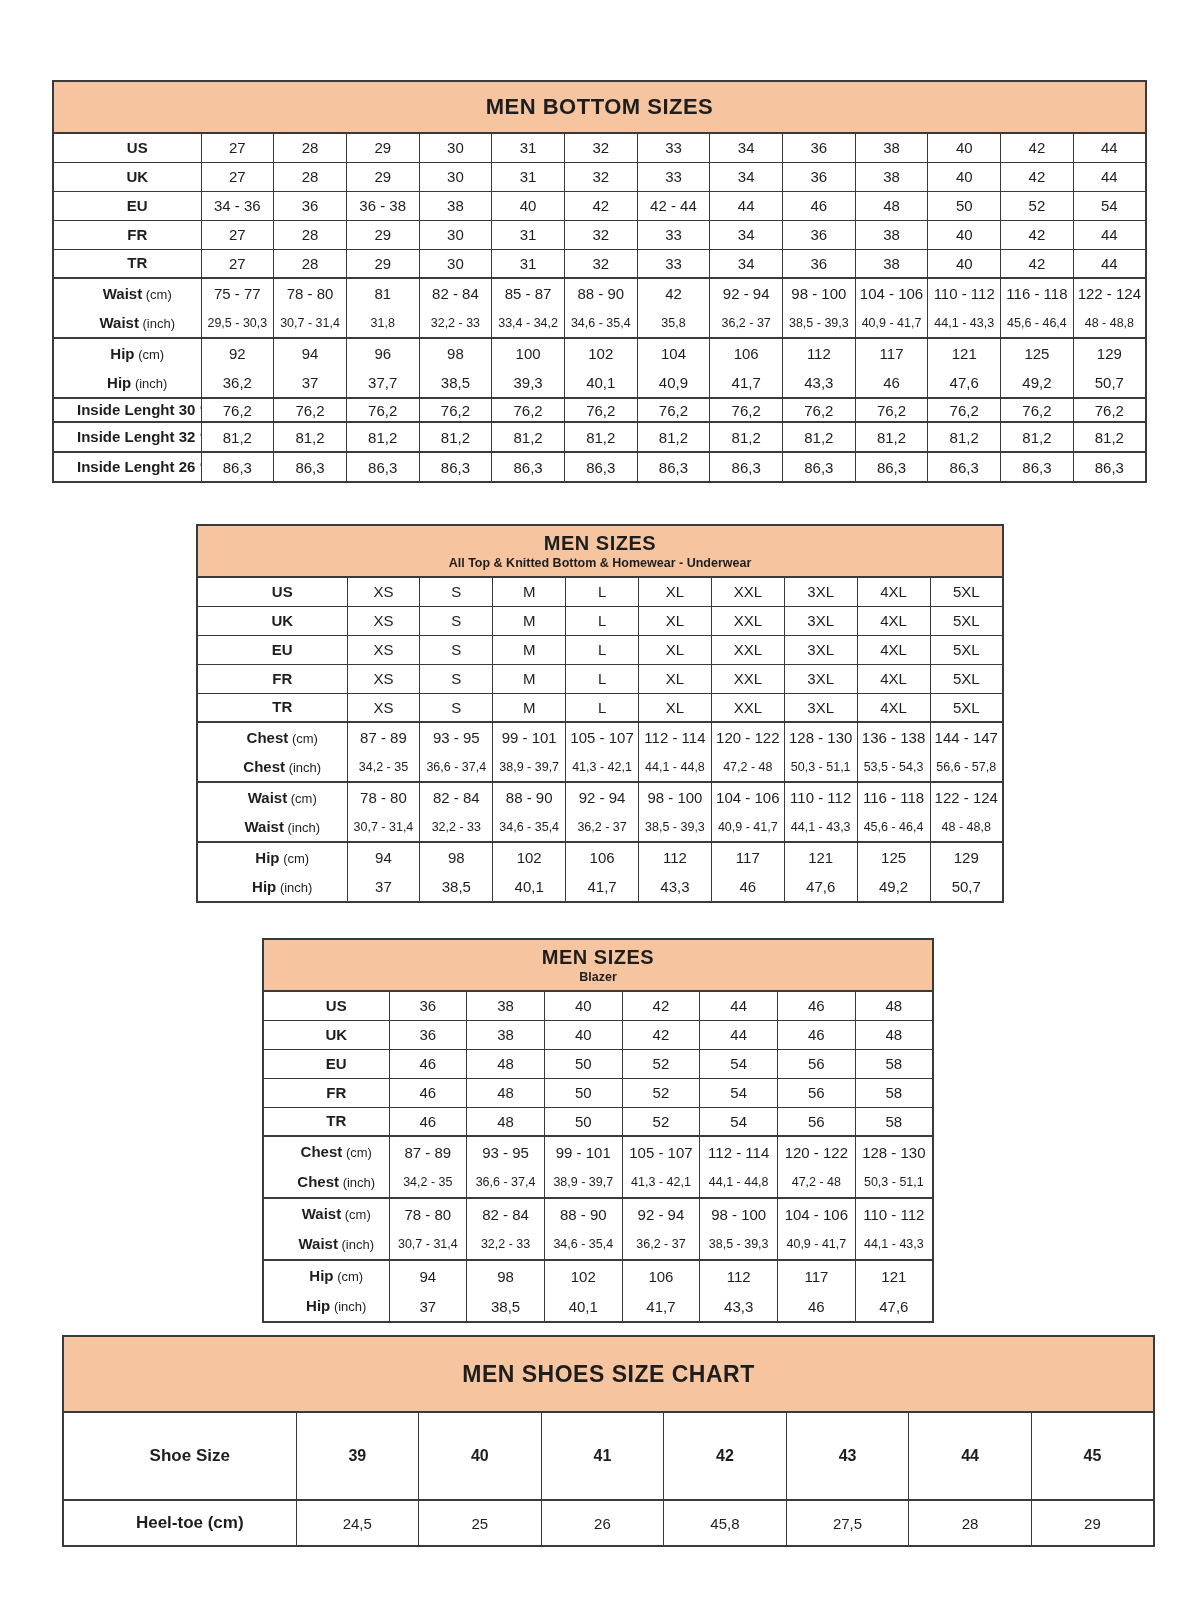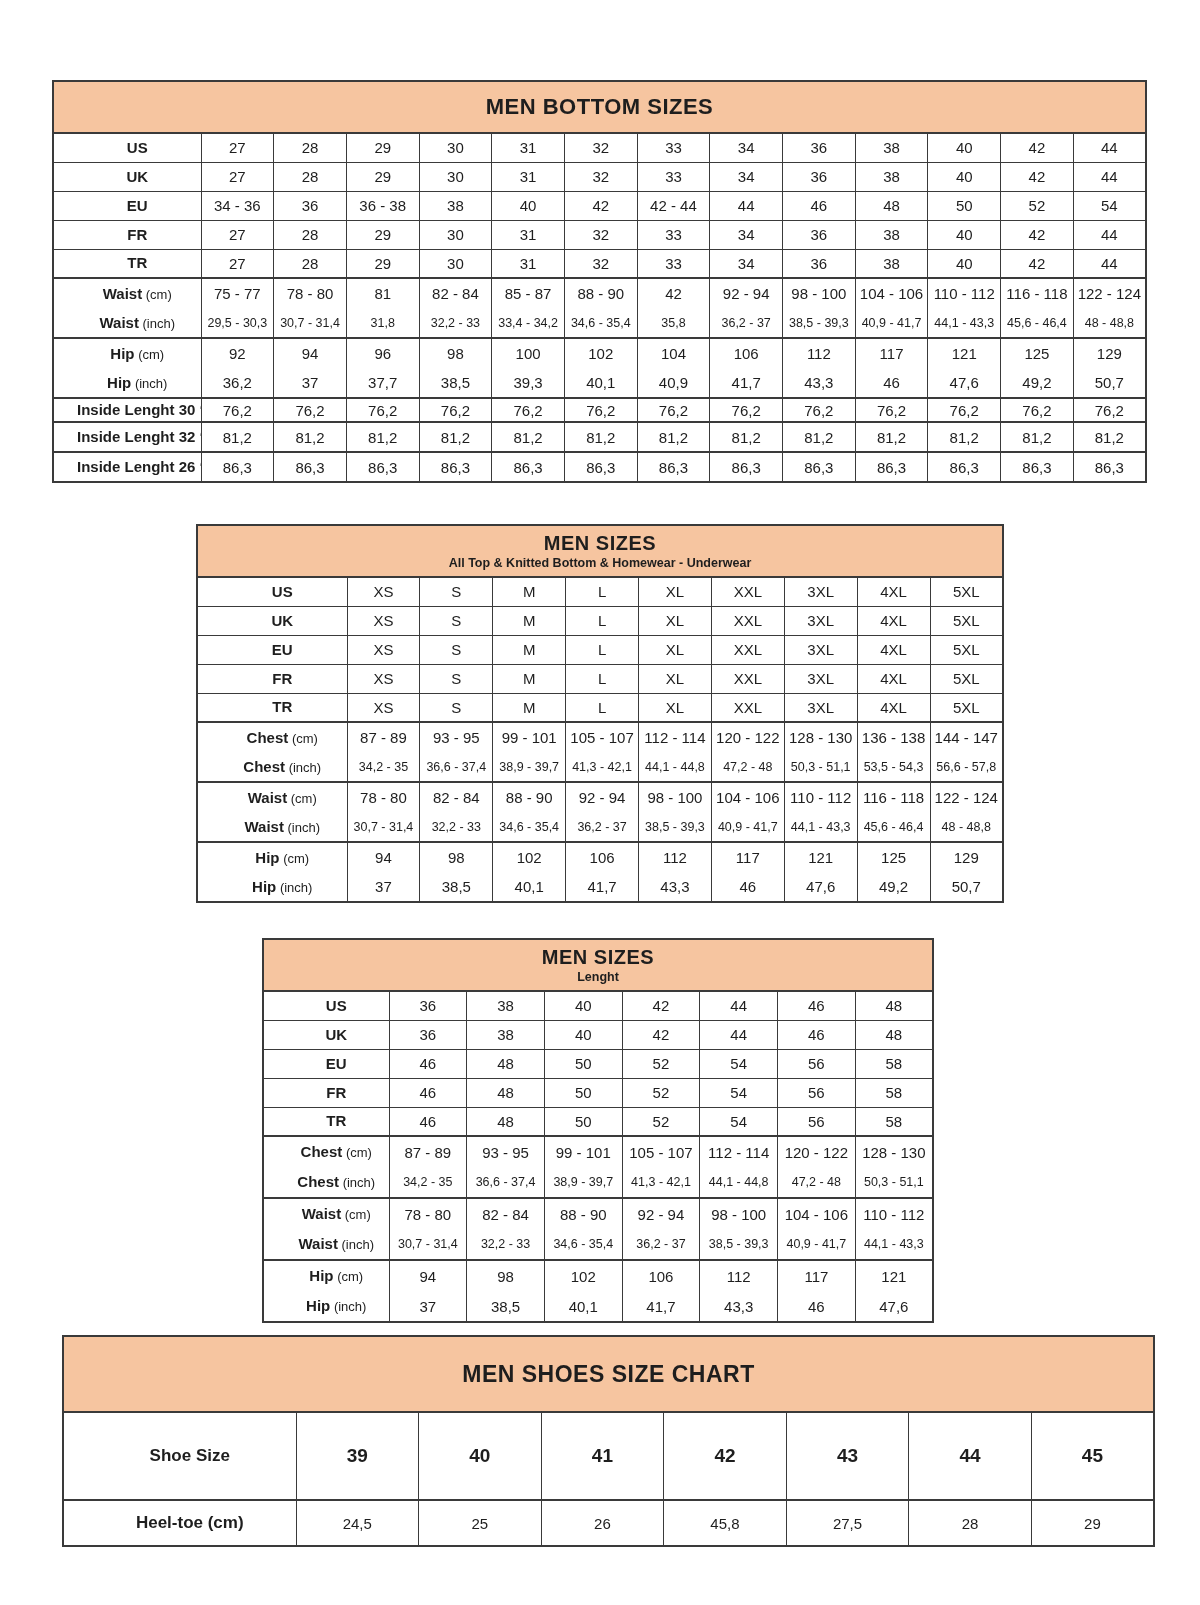--- a/index.html
+++ b/index.html
@@ -59,21 +59,21 @@
     text-align:left;
     padding-left:12px;
   }
   .lbl-main{font-weight:bold;font-size:15px;padding-left:20px;}
   .lbl-unit{font-weight:normal;font-size:13px;}
   td.val{font-size:15px;}
   tr.small td.val{font-size:12.5px;}
   td.boldval{font-weight:bold;font-size:16px;}
   #t4 .lbl-main{font-size:17px;}
   #t4 td.val{font-size:15px;}
-  #t4 td.boldval{font-size:19px;text-align:center;}
+  #t4 td.boldval{font-size:16px;text-align:center;}
 </style>
 </head>
 <body>
 
 <div class="page">
   <div class="tbl-wrap" id="t1">
     <table class="size-table">
         <colgroup>
           <col style="width: 148px;">
           <col>
@@ -476,21 +476,21 @@
           <col>
           <col>
           <col>
           <col>
           <col>
         </colgroup>
         <thead>
           <tr>
             <th colspan="8" class="tbl-header" style="height: 52px;">
               <div class="title">MEN SIZES</div>
-              <div class="subtitle">Lenght</div>
+              <div class="subtitle">Blazer</div>
             </th>
           </tr>
         </thead>
         <tbody class="divided">
           <tr style="height: 29px;">
             <td class="lbl"><span class="lbl-main">US</span></td>
             <td class="val">36</td>
             <td class="val">38</td>
             <td class="val">40</td>
             <td class="val">42</td>

